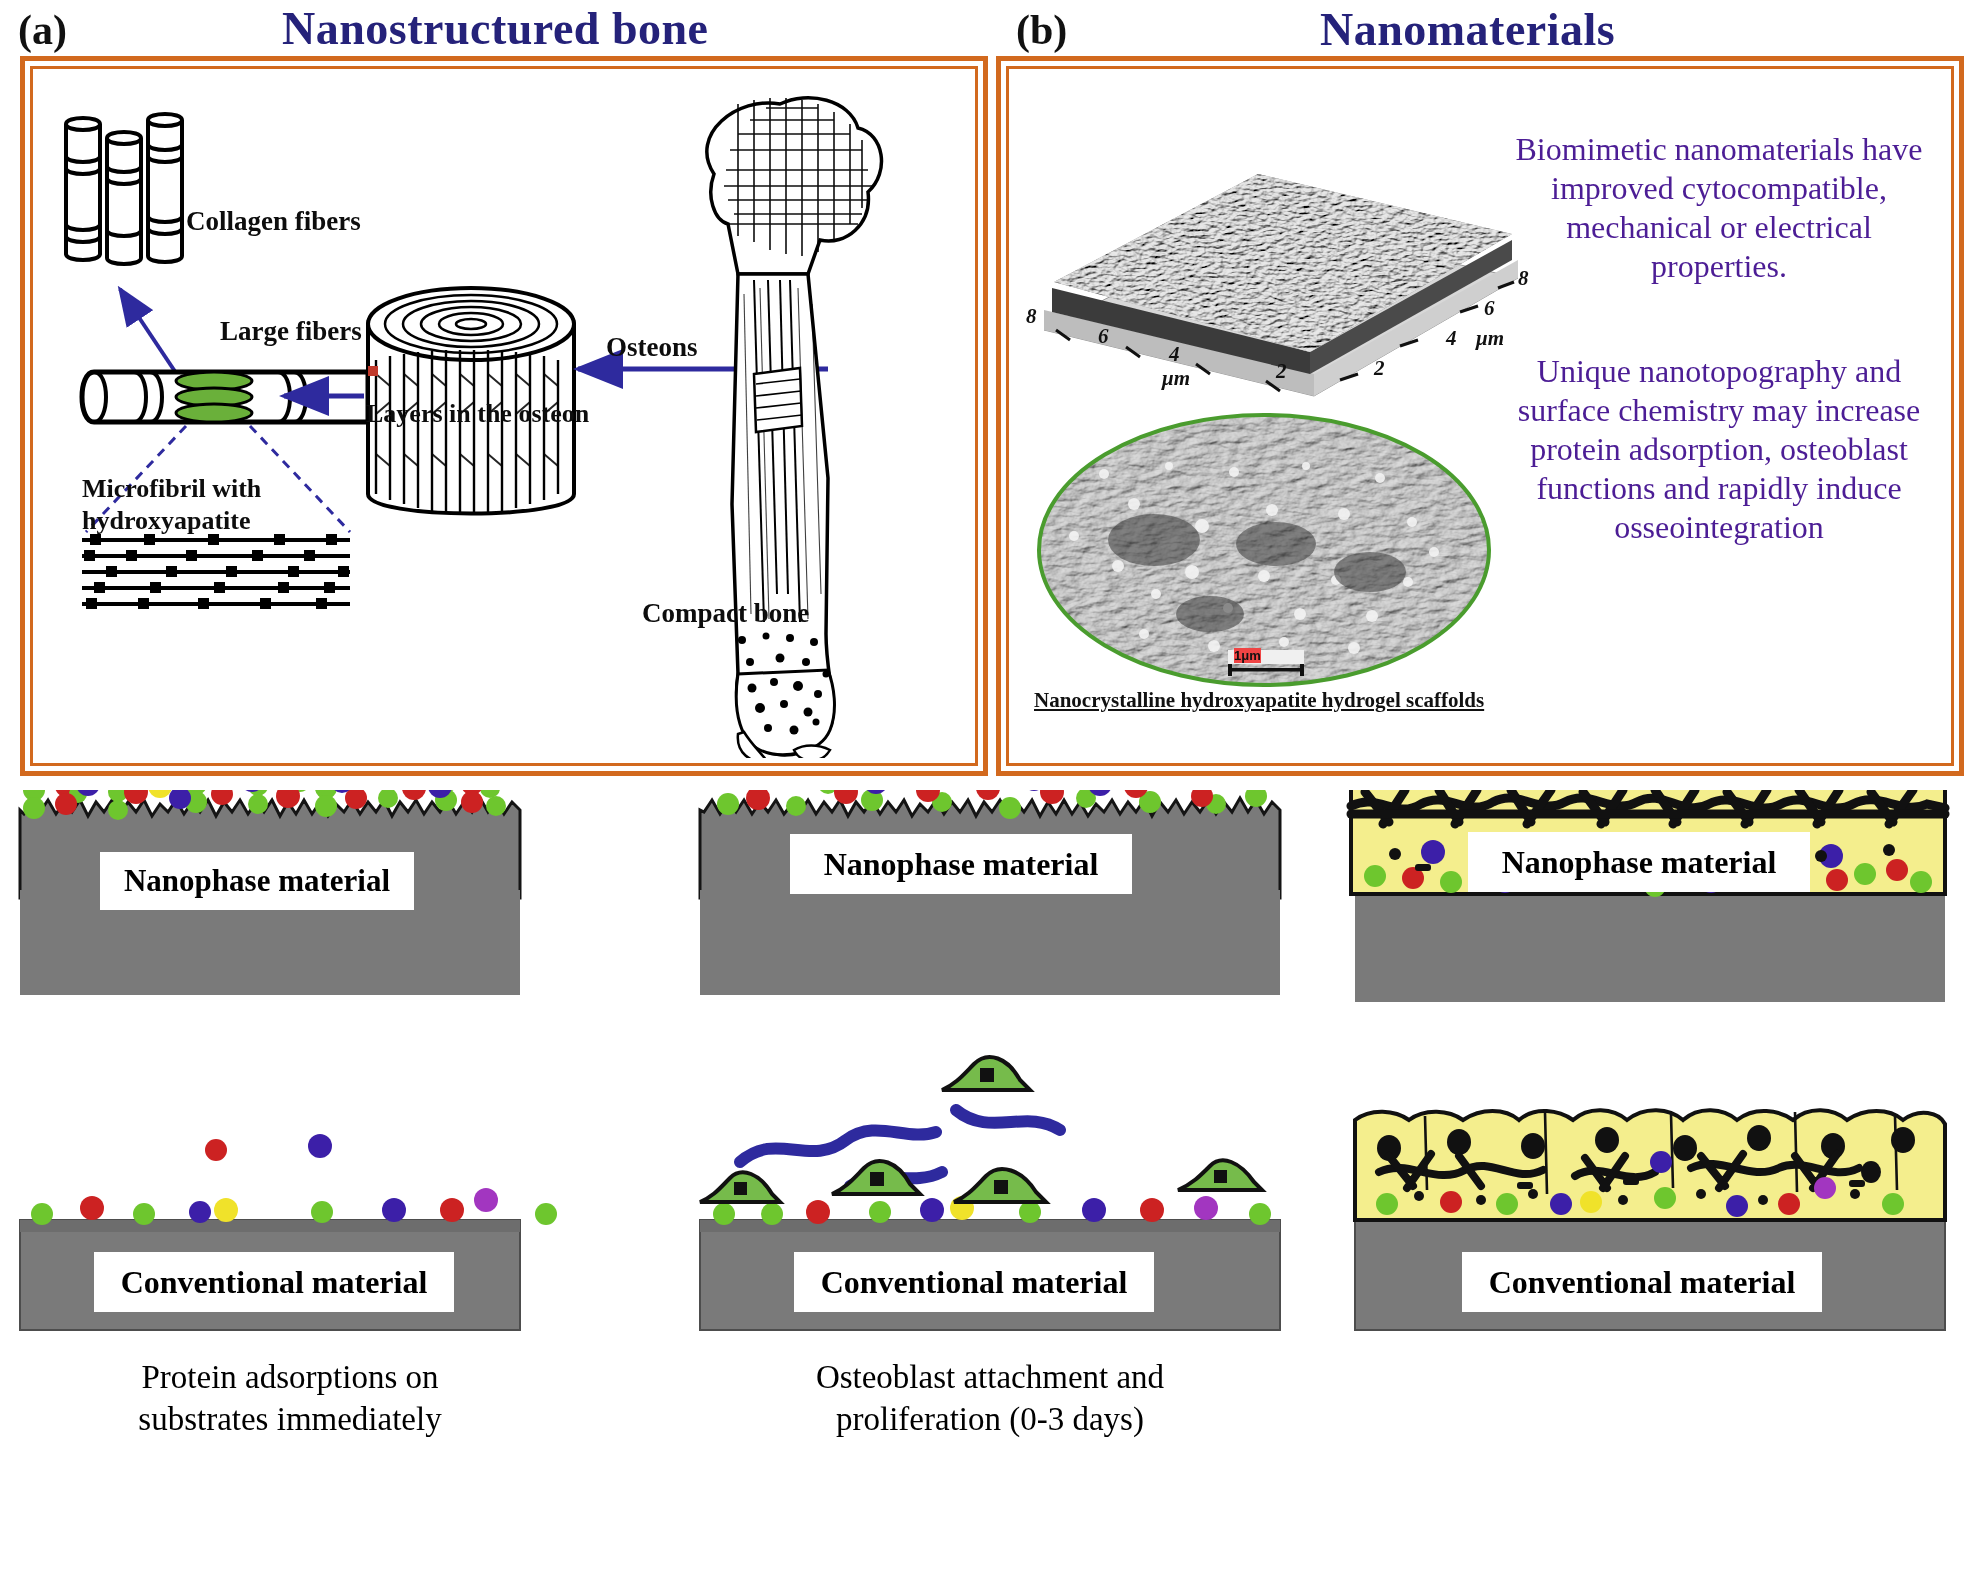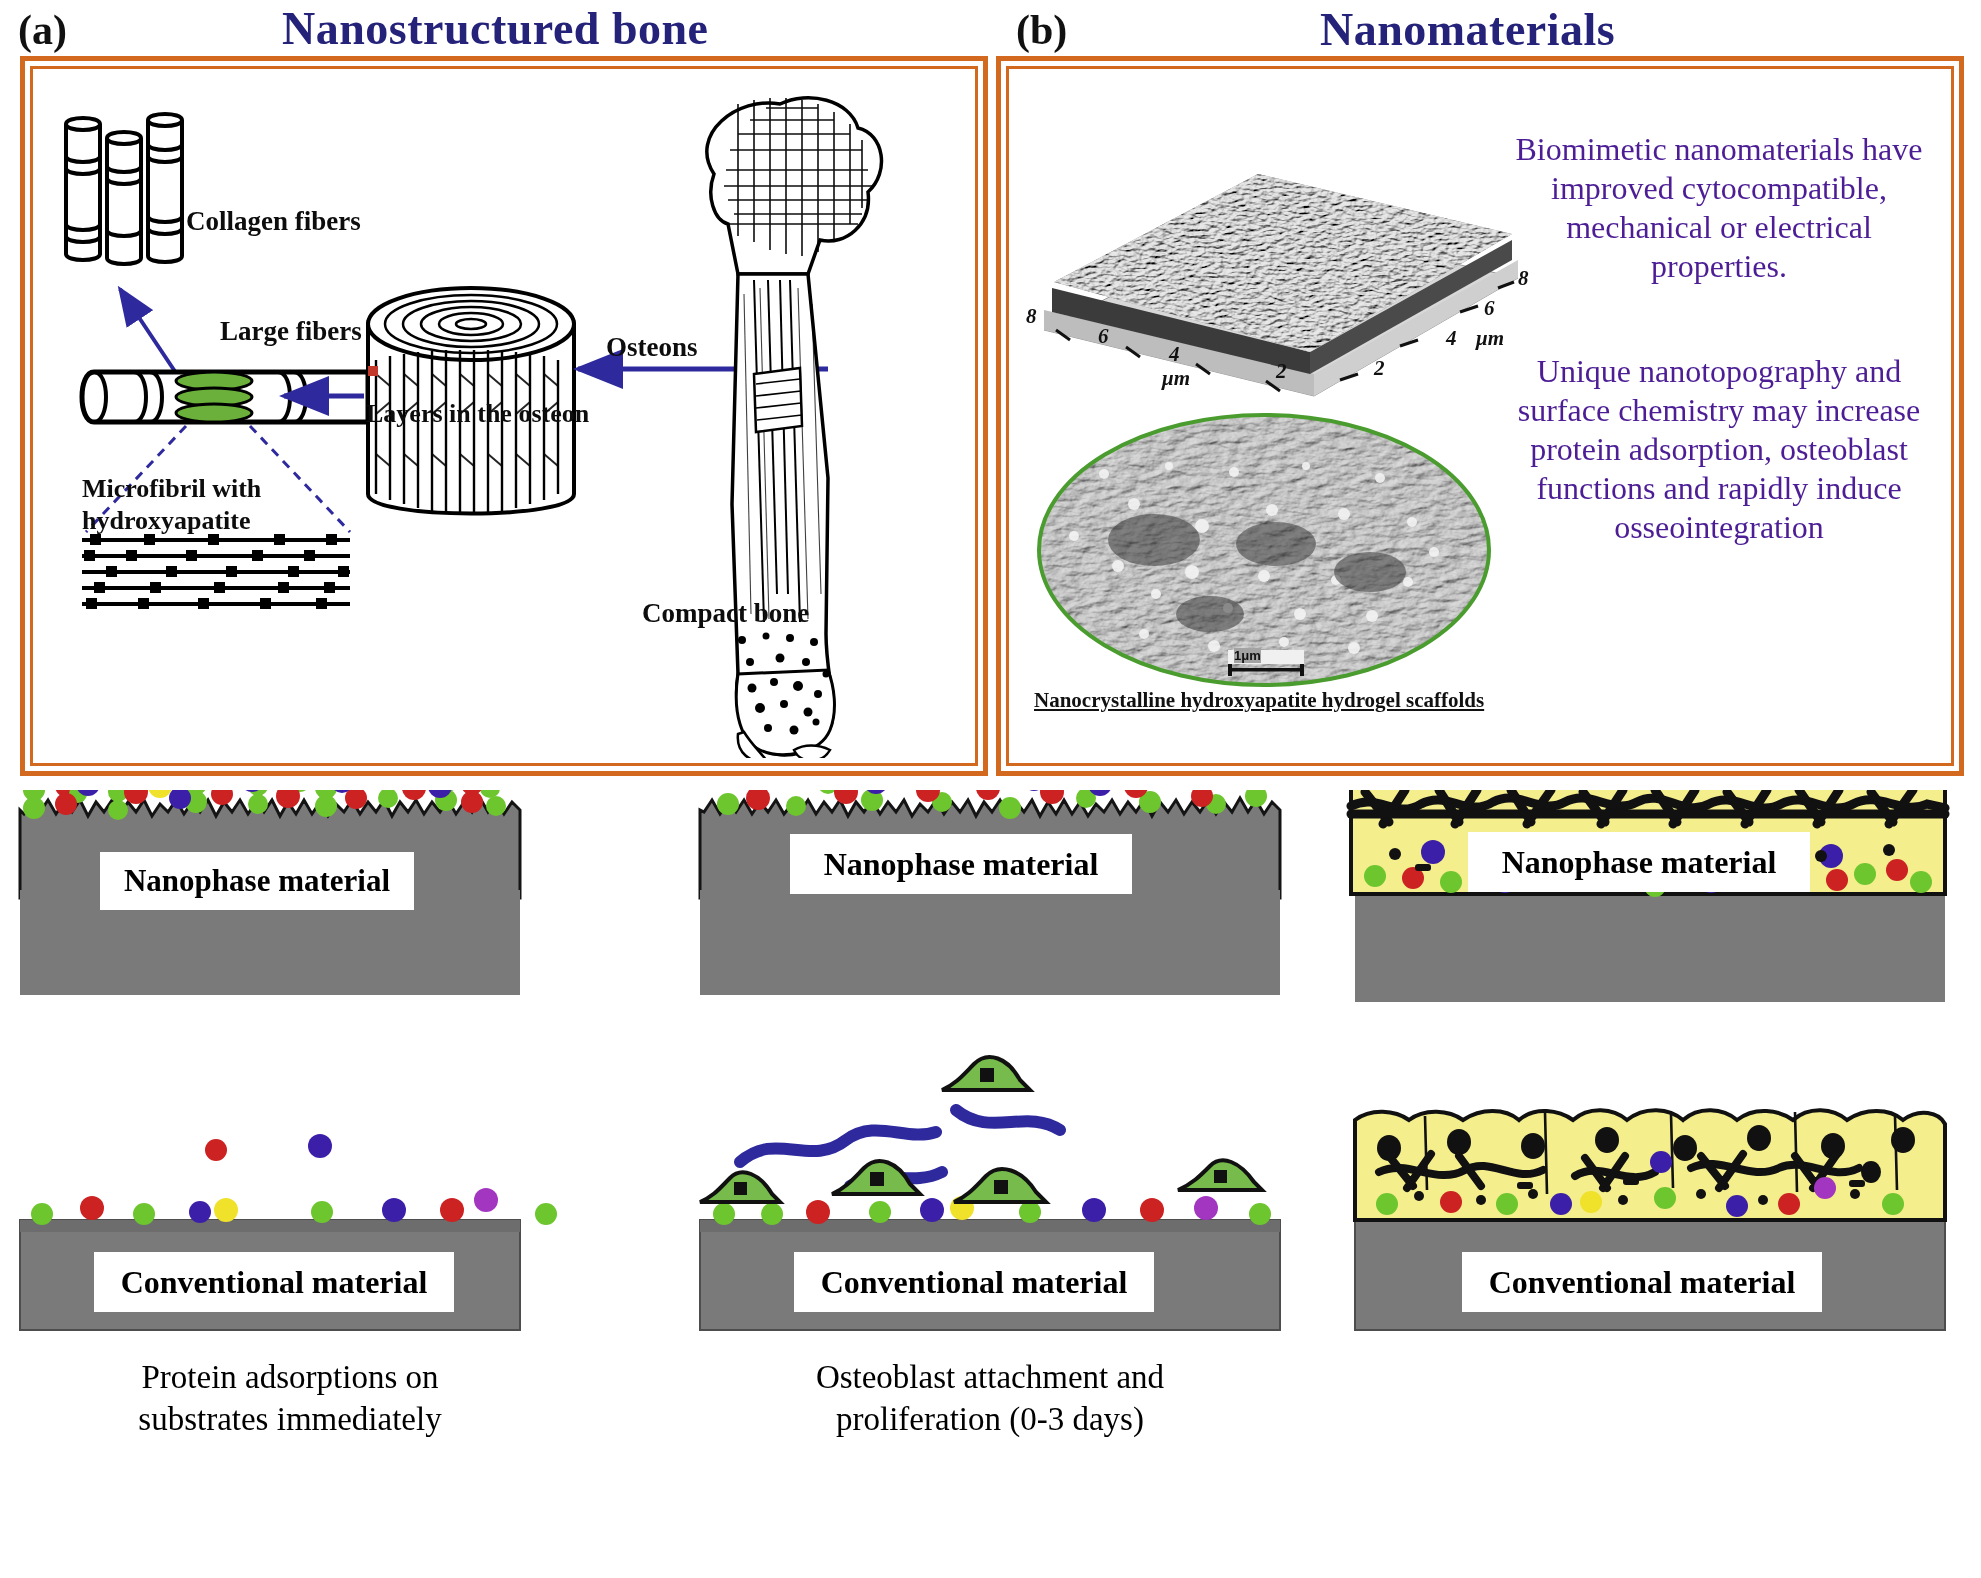--- a/index.html
+++ b/index.html
@@ -93,21 +93,21 @@
     font-size: 21px;
     color: #111;
     font-family: "Liberation Serif", serif;
     white-space: nowrap;
   }
   .scalebar-label {
     position: absolute;
     font-size: 13px;
     font-weight: bold;
     color: #111;
-    background: #a3a3a3;
+    background: #ef4444;
     font-family: "Liberation Sans", sans-serif;
   }
 
   
   .matlabel {
     position: absolute;
     background: #ffffff;
     border: 1px solid #ffffff;
     color: #000;
     font-weight: bold;

